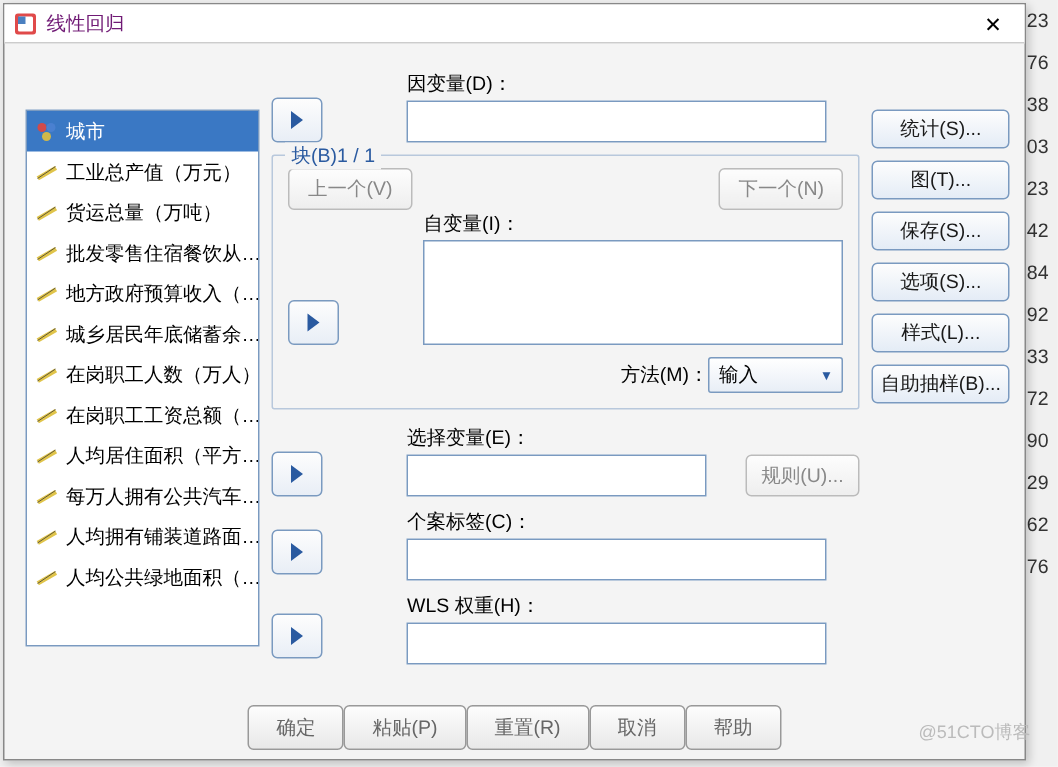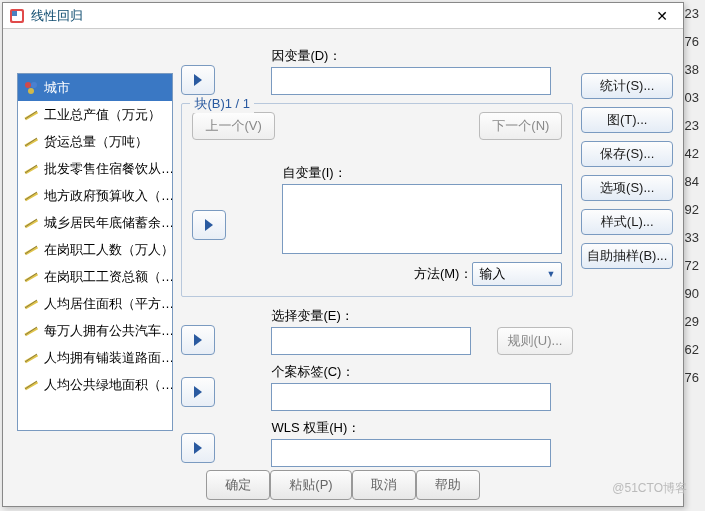--- a/index.html
+++ b/index.html
@@ -2,41 +2,41 @@
 <html><head>
 <meta charset="utf-8">
 <style>
 * { box-sizing: border-box; margin: 0; padding: 0; font-family: "Microsoft YaHei", sans-serif; }
 body { background: #f0f0f0; width: 705px; height: 511px; overflow: hidden; position: relative; }
 .bg-numbers { position: absolute; right: 0; top: 0; font-size: 13px; color: #333; text-align: right; }
 .bg-numbers div { height: 28px; padding-right: 6px; line-height: 28px; }
 .dialog { position: absolute; left: 2px; top: 2px; width: 682px; height: 505px; background: #f4f4f4; border: 1px solid #888; box-shadow: 2px 2px 6px rgba(0,0,0,0.2); }
 .titlebar { height: 26px; background: #fff; border-bottom: 1px solid #ccc; display: flex; align-items: center; padding: 0 6px; }
 .titlebar .app-icon { width: 16px; height: 16px; margin-right: 6px; }
-.titlebar .title { flex: 1; font-size: 13px; color: #0c4a6e; }
+.titlebar .title { flex: 1; font-size: 13px; color: #701a75; }
 .titlebar .close { width: 30px; text-align: center; font-size: 14px; cursor: pointer; }
 .content { display: flex; padding: 18px 10px 8px 14px; height: calc(100% - 26px); }
 .varlist { width: 184px; height: 358px; border: 1px solid #7a9ac0; background: #fff; overflow-y: auto; margin-top: 26px; }
 .varlist-item { display: flex; align-items: center; height: 27px; padding: 0 4px; font-size: 13px; white-space: nowrap; overflow: hidden; }
 .varlist-item.selected { background: #3a78c4; color: #fff; }
 .varlist-item .vicon { width: 18px; height: 18px; margin-right: 4px; flex-shrink: 0; }
 .middle { flex: 1; padding: 0 8px; position: relative; }
 .field-row { display: flex; align-items: flex-start; margin-bottom: 8px; }
 .arrow-btn { width: 34px; height: 30px; border: 1px solid #7a9ac0; border-radius: 4px; background: linear-gradient(#fdfdfd,#e8eef6); display: flex; align-items: center; justify-content: center; cursor: pointer; margin-right: 10px; margin-top: 18px; }
 .arrow-btn svg { width: 16px; height: 16px; }
 .field-col { flex: 1; margin-left: 46px; }
 .field-label { font-size: 13px; margin-bottom: 2px; }
 .field-input { width: 280px; height: 28px; border: 1px solid #7a9ac0; background: #fff; }
 .field-input.tall { height: 70px; }
 .field-input.short { width: 200px; }
 .block-fieldset { border: 1px solid #b8c8dc; border-radius: 2px; padding: 8px 10px 10px; margin: 4px 0 10px 0; position: relative; }
 .block-legend { position: absolute; top: -9px; left: 8px; background: #f4f4f4; padding: 0 4px; font-size: 13px; color: #2a5aa0; }
-.nav-row { display: flex; justify-content: space-between; margin-bottom: 24px; }
+.nav-row { display: flex; justify-content: space-between; margin-bottom: 0; }
 .nav-btn { padding: 4px 12px; border: 1px solid #bbb; border-radius: 4px; background: linear-gradient(#fdfdfd,#eee); font-size: 13px; color: #888; cursor: default; }
-.indep-row { display: flex; align-items: center; }
+.indep-row { display: flex; align-items: flex-end; }
 .indep-row .arrow-btn { margin-top: 32px; }
 .method-row { display: flex; align-items: center; justify-content: flex-end; margin-top: 8px; gap: 0; }
 .method-row .lbl { font-size: 13px; }
 .combo { width: 90px; height: 24px; border: 1px solid #7a9ac0; border-radius: 2px; background: linear-gradient(#fff,#e8eef6); display: flex; align-items: center; padding: 0 6px; font-size: 13px; justify-content: space-between; cursor: pointer; }
 .combo .tri { font-size: 9px; color: #2a5aa0; }
 .sel-row { display: flex; align-items: flex-end; margin-bottom: 8px; }
 .rule-btn { padding: 4px 10px; border: 1px solid #bbb; border-radius: 4px; background: linear-gradient(#fdfdfd,#eee); font-size: 13px; color: #888; margin-left: 6px; margin-bottom: 0; }
 .right-panel { width: 108px; display: flex; flex-direction: column; gap: 8px; padding-top: 26px; }
 .side-btn { height: 26px; border: 1px solid #7a9ac0; border-radius: 4px; background: linear-gradient(#fdfdfd,#e4ecf6); font-size: 13px; cursor: pointer; display: flex; align-items: center; justify-content: center; color: #1a1a1a; }
 .bottom-row { position: absolute; bottom: 6px; left: 0; width: 100%; display: flex; justify-content: center; gap: 0; }
@@ -247,18 +247,19 @@
         <div class="side-btn">保存(S)...</div>
         <div class="side-btn">选项(S)...</div>
         <div class="side-btn">样式(L)...</div>
         <div class="side-btn">自助抽样(B)...</div>
       </div>
   </div>
 
   <div class="bottom-row">
       <div class="bottom-btn">确定</div>
       <div class="bottom-btn">粘贴(P)</div>
+      <div class="bottom-btn">重置(R)</div>
       <div class="bottom-btn">取消</div>
       <div class="bottom-btn">帮助</div>
     </div>
 </div>
 
 <div class="watermark">@51CTO博客</div>
 
 </body></html>

